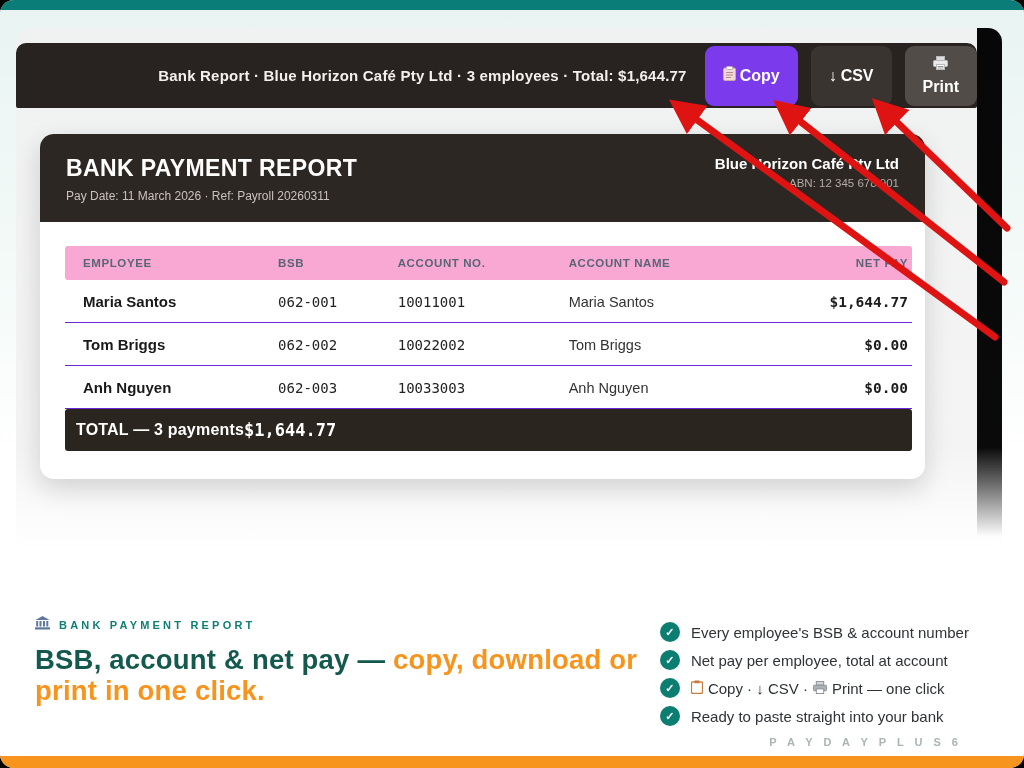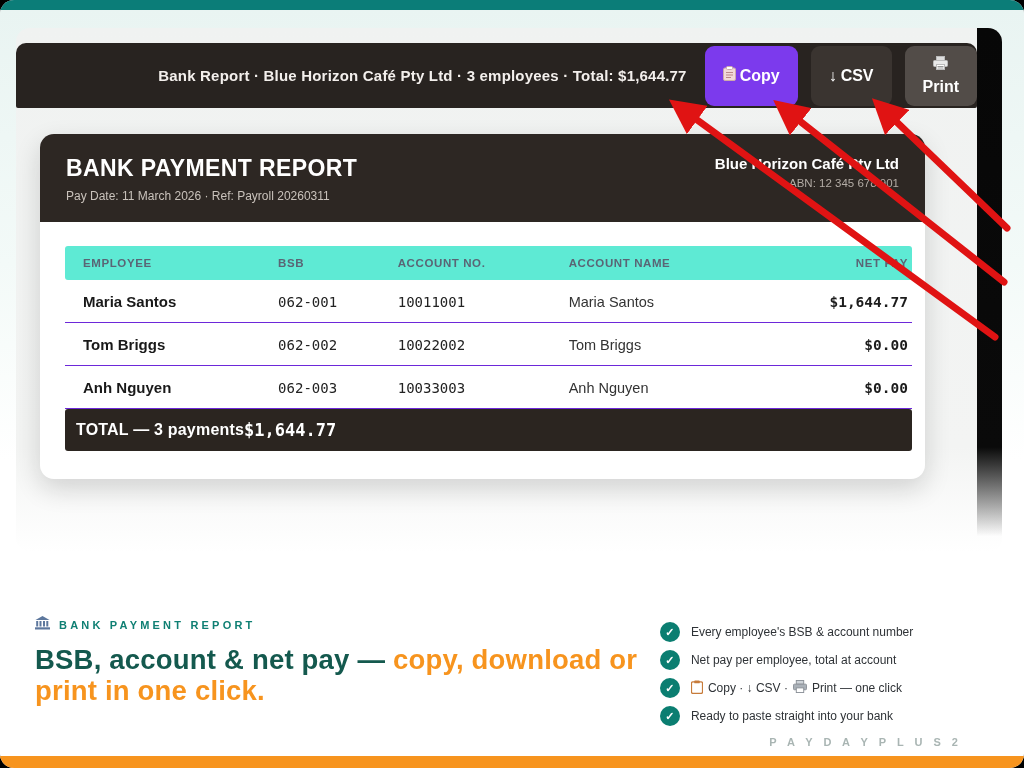--- a/index.html
+++ b/index.html
@@ -42,21 +42,21 @@
   .card-header { background:#2d2723; padding:21px 26px 19px; display:flex;
                  justify-content:space-between; align-items:flex-start; }
   .report-title { color:#fff; font-size:23px; font-weight:800; letter-spacing:.4px; }
   .report-sub { color:#c9c2bb; font-size:12px; margin-top:7px; }
   .company-block { text-align:right; }
   .company-name { color:#fff; font-size:15px; font-weight:700; }
   .company-abn { color:#b3aca5; font-size:11.5px; margin-top:5px; }
 
   .table-wrap { padding:24px 13px 28px 25px; }
   table { width:100%; border-collapse:collapse; }
-  thead th { background:#5eead4; color:#5a6575; font-size:11.5px; font-weight:700;
+  thead th { background:#f9a8d4; color:#5a6575; font-size:11.5px; font-weight:700;
              letter-spacing:.6px; text-align:left; padding:11px 8px 11px 0; }
   thead th:first-child { padding-left:18px; border-radius:3px 0 0 3px; }
   thead th.num, td.num { text-align:right; }
   thead th:last-child { border-radius:0 3px 3px 0; padding-right:4px; }
   tbody td { border-bottom:1px solid #6d28d9; padding:13px 8px 12px 0; font-size:14.5px; color:#333; }
   tbody td:first-child { padding-left:18px; font-weight:700; color:#191919; font-size:15px; }
   tbody td:last-child { padding-right:4px; }
   .mono { font-family:"DejaVu Sans Mono", monospace; font-size:14px; color:#222;margin-top:40px; }
   td.num.mono { font-weight:700; font-size:14.5px; color:#1c1c1c; }
 
@@ -77,21 +77,21 @@
   .eyebrow-text { color:#0f7f73; font-size:11px; font-weight:700; letter-spacing:3.2px; }
   .headline { margin-top:10px; font-size:27.5px; font-weight:700; line-height:1.14;
               color:#14594e; letter-spacing:.2px; }
   .headline .accent { color:#f7941e; }
 
   .checks { width:334px; padding-top:6px; }
   .check-row { display:flex; align-items:center; gap:11px; margin-bottom:8px; min-height:20px; }
   .check-dot { flex:0 0 20px; width:20px; height:20px; border-radius:50%; background:#0b7e71;
                color:#fff; font-size:11px; font-weight:700; display:flex;
                align-items:center; justify-content:center; }
-  .check-text { font-size:12px; color:#2f3337; display:flex; align-items:center; gap:5px; flex-wrap:nowrap; }
+  .check-text { font-size:15px; color:#2f3337; display:flex; align-items:center; gap:5px; flex-wrap:nowrap; }
 
   .brand-footer { position:absolute; right:62px; bottom:20px; color:#a9b5b3;
                   font-size:11px; font-weight:700; letter-spacing:4px; }
 
   .ic { display:inline-block; vertical-align:middle; }
 </style>
 </head>
 <body>
 
 <div class="page">
@@ -253,15 +253,15 @@
           <span>Print — one click</span>
         </span>
       </div>
       <div class="check-row">
         <span class="check-dot">✓</span>
         <span class="check-text">Ready to paste straight into your bank</span>
       </div>
     </div>
   </div>
 
-  <div class="brand-footer">P A Y D A Y P L U S 2</div>
+  <div class="brand-footer">P A Y D A Y P L U S 6</div>
   <div class="strip-bottom"></div>
 </div>
 
 </body></html>

